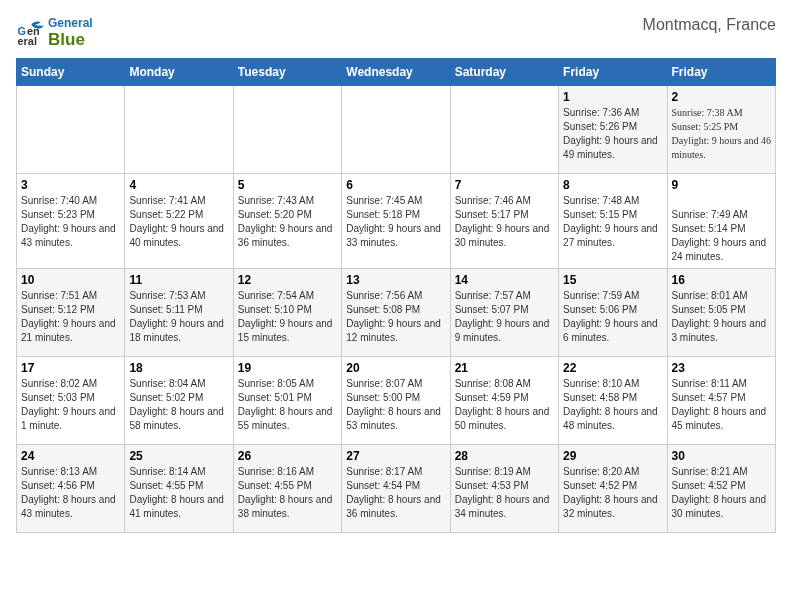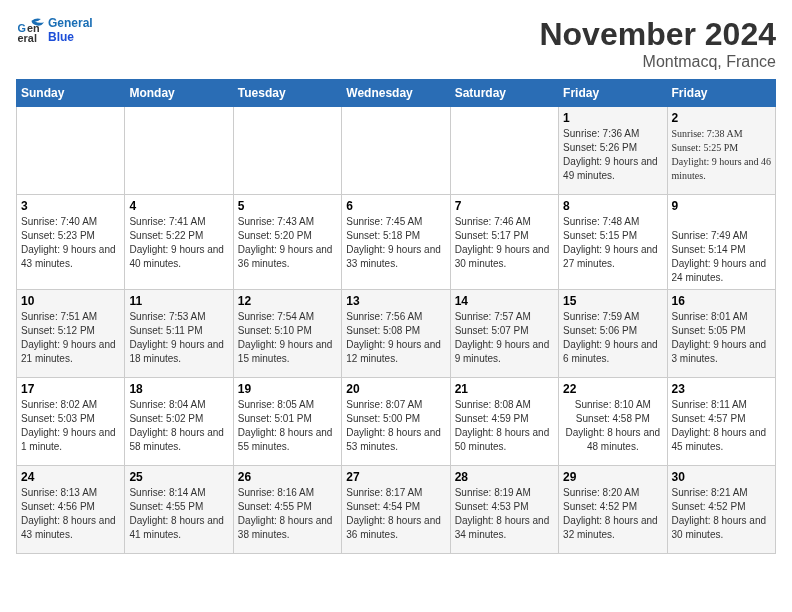--- a/index.html
+++ b/index.html
@@ -86,25 +86,24 @@
   <div class="logo">
     <svg class="logo-icon" viewBox="0 0 36 36">
       <text x="2" y="20" font-size="14" font-weight="bold" fill="#1a6eb5">G</text>
       <text x="14" y="20" font-size="14" font-weight="bold" fill="#333">en</text>
       <text x="2" y="34" font-size="14" font-weight="bold" fill="#333">eral</text>
 
       <path d="M20 6 Q26 2 32 4 Q28 8 24 7 Q30 10 36 8 Q32 14 26 12 Q20 10 20 6Z" fill="#1a6eb5"></path>
     </svg>
     <div>
       <div style="font-size:12px;font-weight:bold;color:#1a6eb5;">General</div>
-      <div style="font-size:12px;font-weight:bold;color:#1d4ed8;">Blue</div>
+      <div style="font-size:17px;font-weight:bold;color:#4d7c0f;">Blue</div>
     </div>
   </div>
   <div class="title-area">
-    <div class="month-title">November 2024</div>
     <div class="location">Montmacq, France</div>
   </div>
 </div>
 
 <table class="calendar-table">
   <thead>
     <tr id="header-row">
         <th>Sunday</th>
         <th>Monday</th>
         <th>Tuesday</th>
@@ -248,21 +247,21 @@
 Daylight: 8 hours and 53 minutes.</div>
         </td>
         <td>
           <div class="day-number">21</div>
           <div class="day-info" style="white-space: pre-line;">Sunrise: 8:08 AM
 Sunset: 4:59 PM
 Daylight: 8 hours and 50 minutes.</div>
         </td>
         <td>
           <div class="day-number">22</div>
-          <div class="day-info" style="white-space: pre-line; text-align: center;">Sunrise: 8:10 AM
+          <div class="day-info" style="white-space: pre-line;">Sunrise: 8:10 AM
 Sunset: 4:58 PM
 Daylight: 8 hours and 48 minutes.</div>
         </td>
         <td>
           <div class="day-number">23</div>
           <div class="day-info" style="white-space: pre-line;">Sunrise: 8:11 AM
 Sunset: 4:57 PM
 Daylight: 8 hours and 45 minutes.</div>
         </td>
       </tr>

